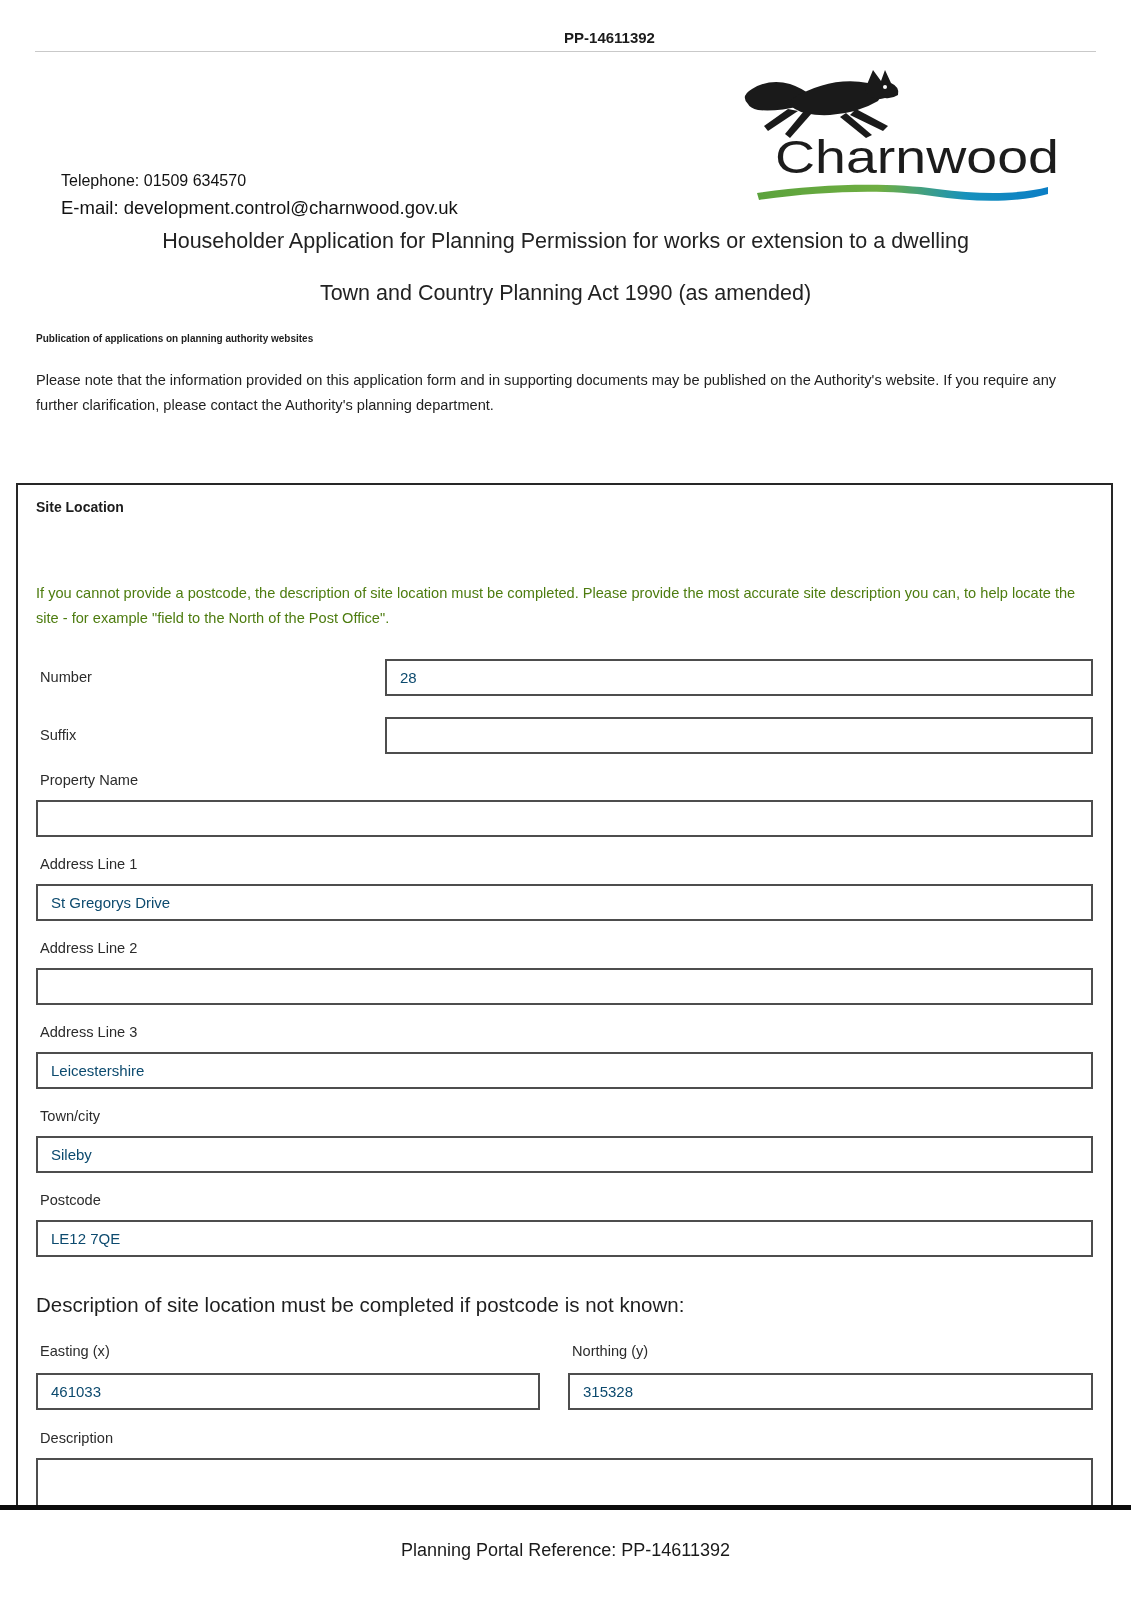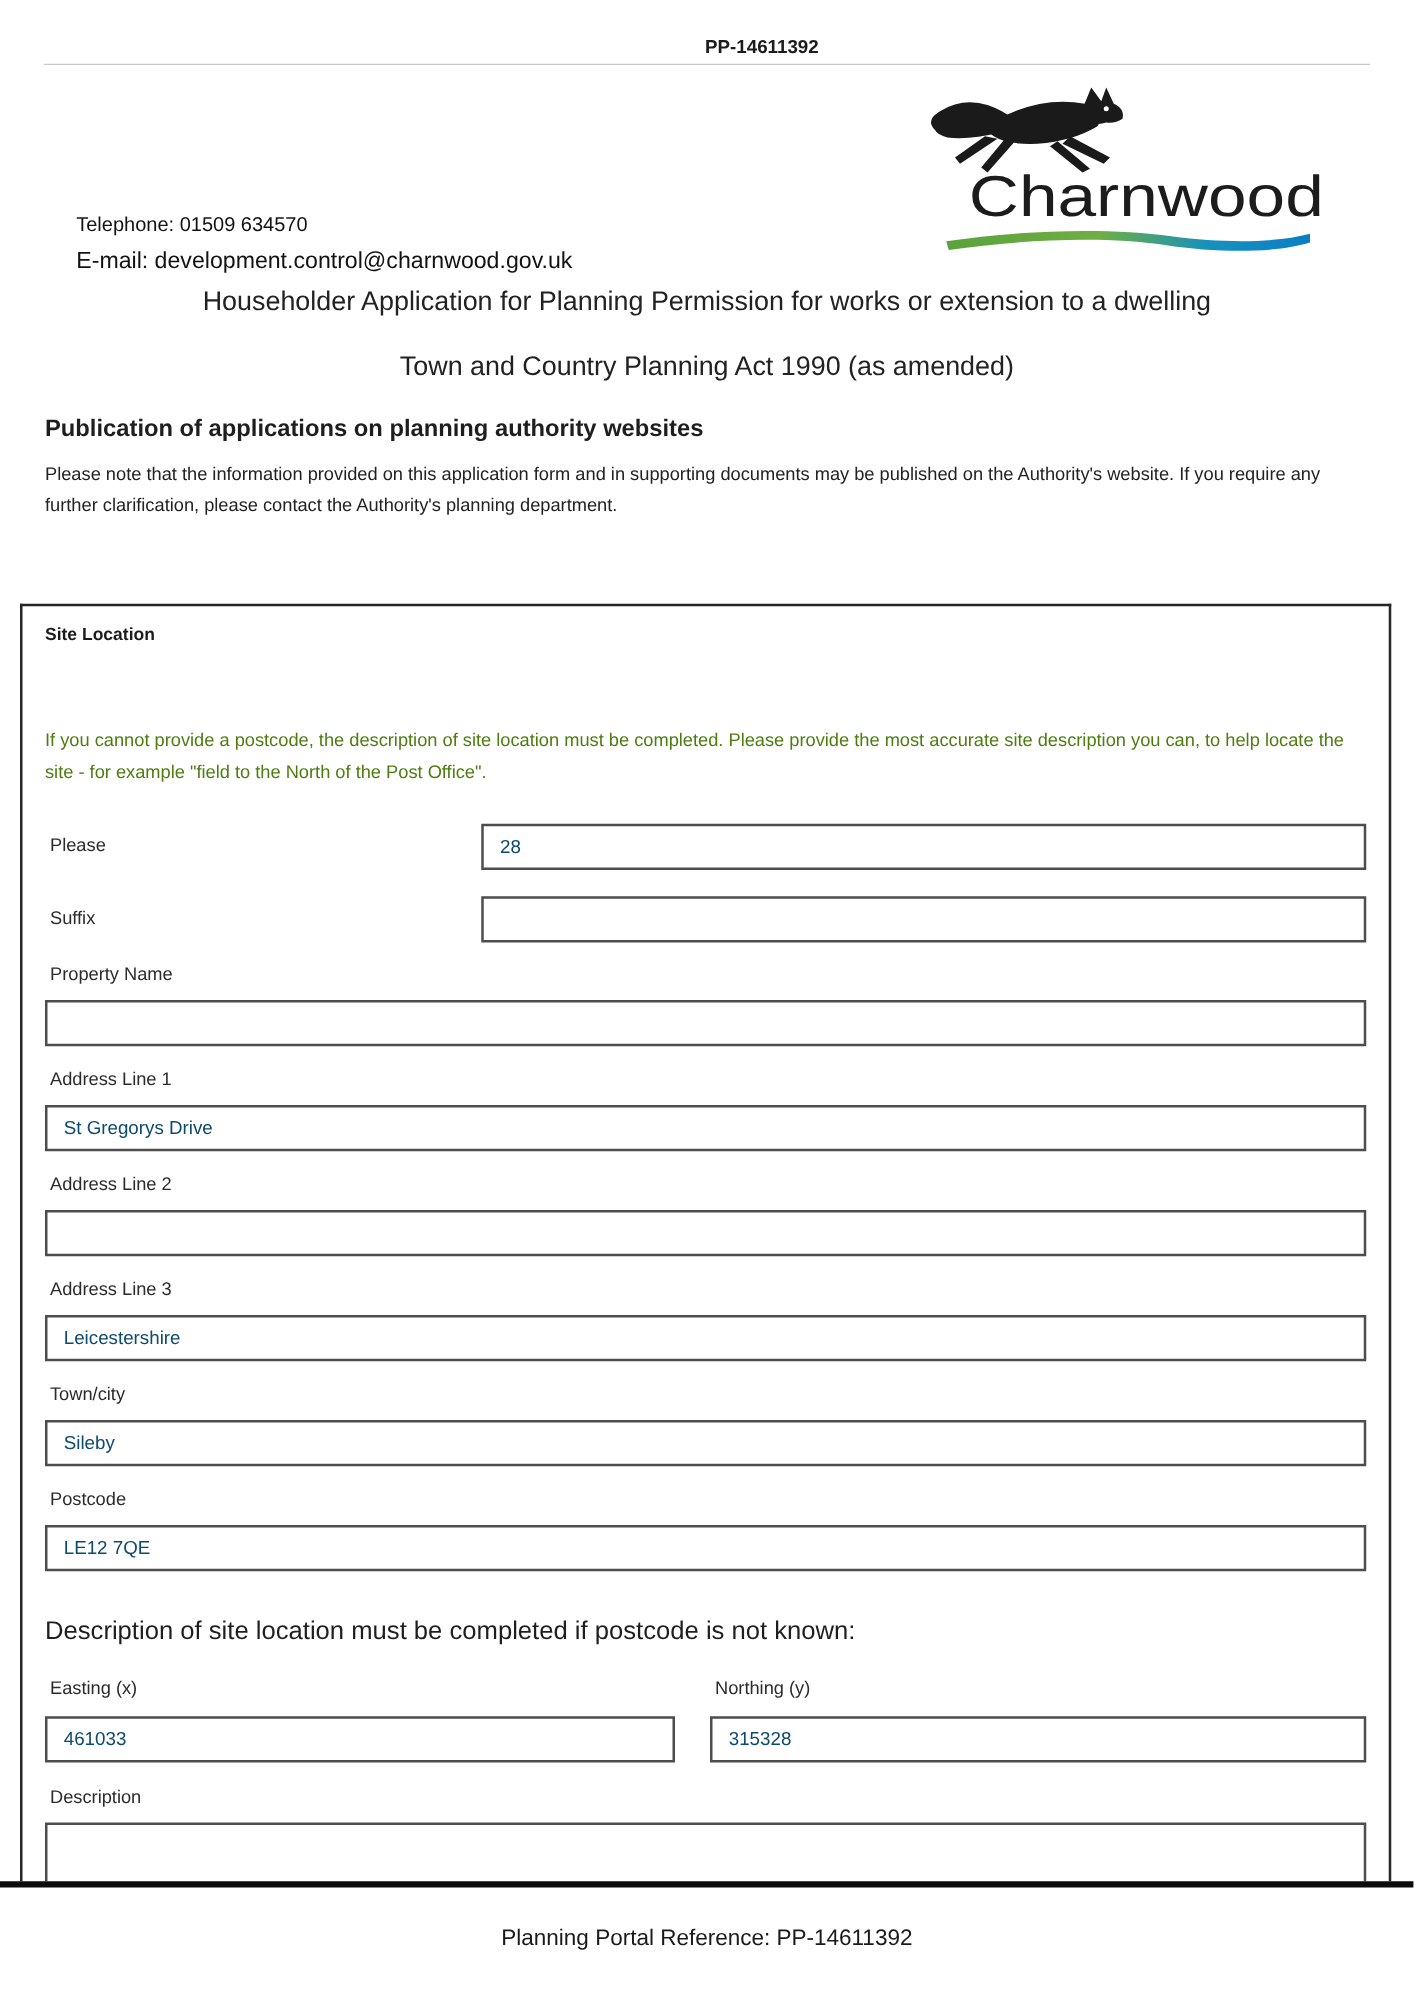--- a/index.html
+++ b/index.html
@@ -9,21 +9,21 @@
   }
   .abs{position:absolute;}
   .ref-top{top:29px;left:0;width:100%;text-align:center;font-size:15px;font-weight:bold;color:#1b1b1b;margin-left:44px;}
   .top-line{top:51px;left:35px;width:1061px;height:1px;background:#c9c9c9;}
   .dept{left:61px;top:63px;font-size:23px;line-height:27px;color:#121212;letter-spacing:-0.2px;}
   .tel{left:61px;top:172px;font-size:16px;color:#121212;}
   .email{left:61px;top:197px;font-size:18.5px;color:#121212;}
   .logo{left:737px;top:60px;width:322px;height:142px;}
   .title-main{top:229px;left:0;width:100%;text-align:center;font-size:21.5px;color:#222;}
   .title-sub{top:281px;left:0;width:100%;text-align:center;font-size:21.5px;color:#222;}
-  .pub-heading{left:36px;top:333px;font-size:19px;font-weight:bold;color:#1e1e1e;}
+  .pub-heading{left:36px;top:333px;font-size:10px;font-weight:bold;color:#1e1e1e;}
   .pub-body{left:36px;top:368px;width:1024px;font-size:14.6px;line-height:24.5px;color:#222;}
   .box{
     left:16px;top:483px;width:1097px;height:1022px;box-sizing:border-box;
     border:2px solid #262626;border-bottom:none;overflow:hidden;
   }
   .box .h2{left:18px;top:14px;font-size:14px;font-weight:bold;color:#1c1c1c;}
   .disclaimer{left:18px;top:60px;font-size:14.6px;color:#222;}
   .disclaimer b{margin-right:4px;}
   .intro{left:18px;top:96px;width:1045px;font-size:14.6px;line-height:25px;color:#4d7c0f;}
   .flabel{font-size:14.6px;color:#2b2b2b;}
@@ -90,21 +90,21 @@
 
   <div class="abs pub-heading">Publication of applications on planning authority websites</div>
   <div class="abs pub-body">Please note that the information provided on this application form and in supporting documents may be published on the Authority's website. If you require any further clarification, please contact the Authority's planning department.</div>
 
   <div class="abs box" style="position:absolute;">
     <div class="abs h2">Site Location</div>
 
 
     <div class="abs intro">If you cannot provide a postcode, the description of site location must be completed. Please provide the most accurate site description you can, to help locate the site - for example "field to the North of the Post Office".</div>
 
-    <div class="abs flabel side-label" style="top:174px;">Please</div>
+    <div class="abs flabel side-label" style="top:174px;">Number</div>
     <input class="abs tinput w-right" style="top: 174px;" type="text" value="28">
 
     <div class="abs flabel side-label" style="top:232px;">Suffix</div>
     <input class="abs tinput w-right" style="top: 232px;" type="text" value="">
 
     <div class="abs flabel" style="left:22px;top:287px;">Property Name</div>
     <input class="abs tinput w-full" style="top: 315px;" type="text" value="">
 
     <div class="abs flabel" style="left:22px;top:371px;">Address Line 1</div>
     <input class="abs tinput w-full" style="top: 399px;" type="text" value="St Gregorys Drive">

